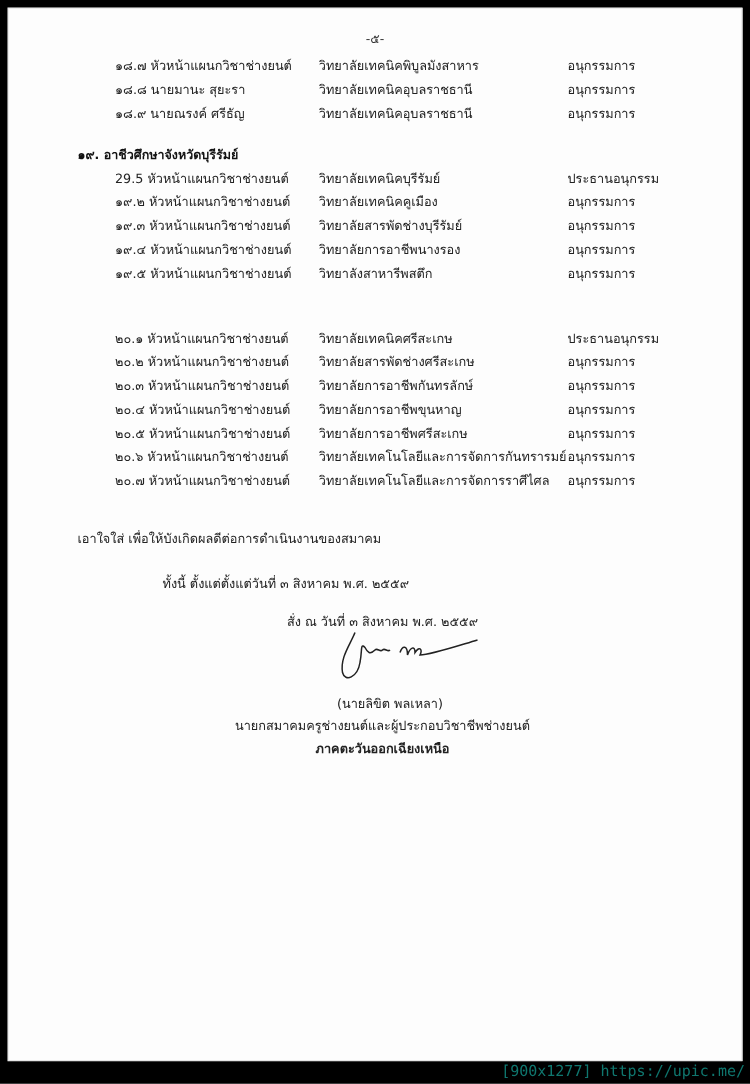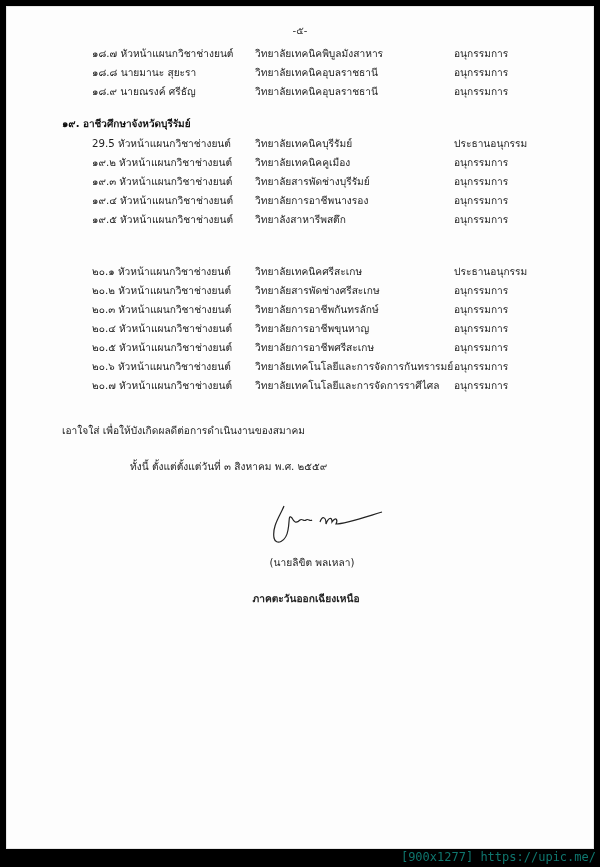--- a/index.html
+++ b/index.html
@@ -120,23 +120,25 @@
   <div class="row" style="left:86px; top:373px; width:500px;">
     <span class="num-name">๒๐.๗ หัวหน้าแผนกวิชาช่างยนต์</span>
     <span class="org">วิทยาลัยเทคโนโลยีและการจัดการราศีไศล</span>
     <span class="role">อนุกรรมการ</span>
   </div>
 
   <div class="para" style="left:56px; top:416px;">เอาใจใส่ เพื่อให้บังเกิดผลดีต่อการดำเนินงานของสมาคม</div>
 
   <div class="para" style="left:112px; top:452px;margin-left:12px;">ทั้งนี้ ตั้งแต่ตั้งแต่วันที่ ๓ สิงหาคม พ.ศ. ๒๕๕๙</div>
 
+  <div class="center-block" style="top:483px; left:6px;">สั่ง ณ วันที่  ๓  สิงหาคม พ.ศ. ๒๕๕๙</div>
 
   <svg class="signature" viewBox="0 0 120 48">
     <path d="M18 4 C14 14, 6 24, 8 36 C10 44, 20 40, 22 28 C24 18, 22 12, 26 16 C28 20, 30 22, 34 18 C36 16, 38 20, 40 18 C42 16, 44 20, 46 18" fill="none" stroke="#222" stroke-width="1.2"></path>
     <path d="M54 20 C56 14, 60 14, 60 22 C62 16, 66 14, 66 20 C70 14, 72 18, 70 22 C78 22, 96 16, 116 10" fill="none" stroke="#222" stroke-width="1.2"></path>
   </svg>
 
   <div class="center-block" style="top:548px; left:12px;">(นายลิขิต  พลเหลา)</div>
+  <div class="center-block" style="top:566px; left:6px;">นายกสมาคมครูช่างยนต์และผู้ประกอบวิชาชีพช่างยนต์</div>
   <div class="center-block" style="top:584px; left:6px;font-weight:bold;">ภาคตะวันออกเฉียงเหนือ</div>
 </div>
 
 <div class="watermark">[900x1277] https://upic.me/</div>
 
 </body></html>

